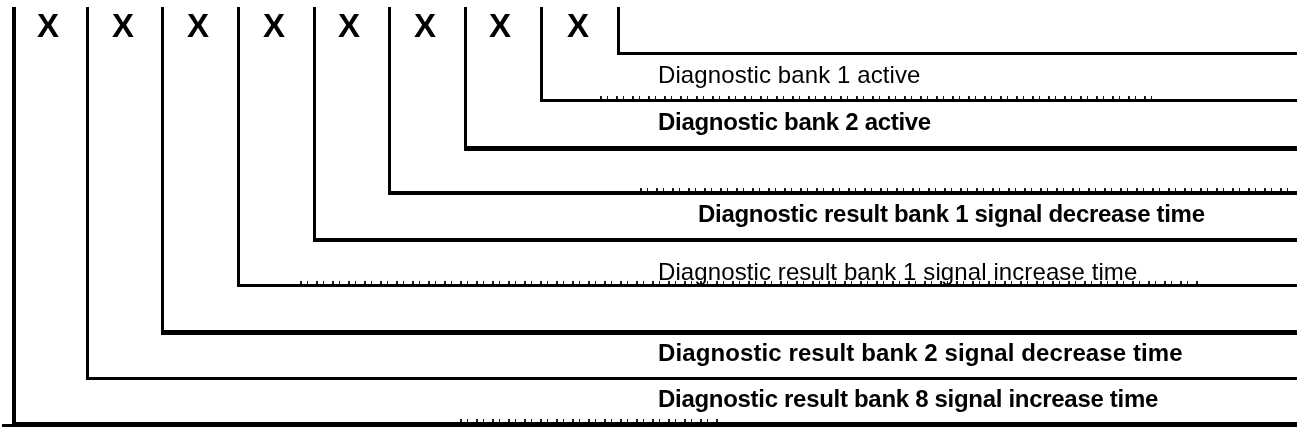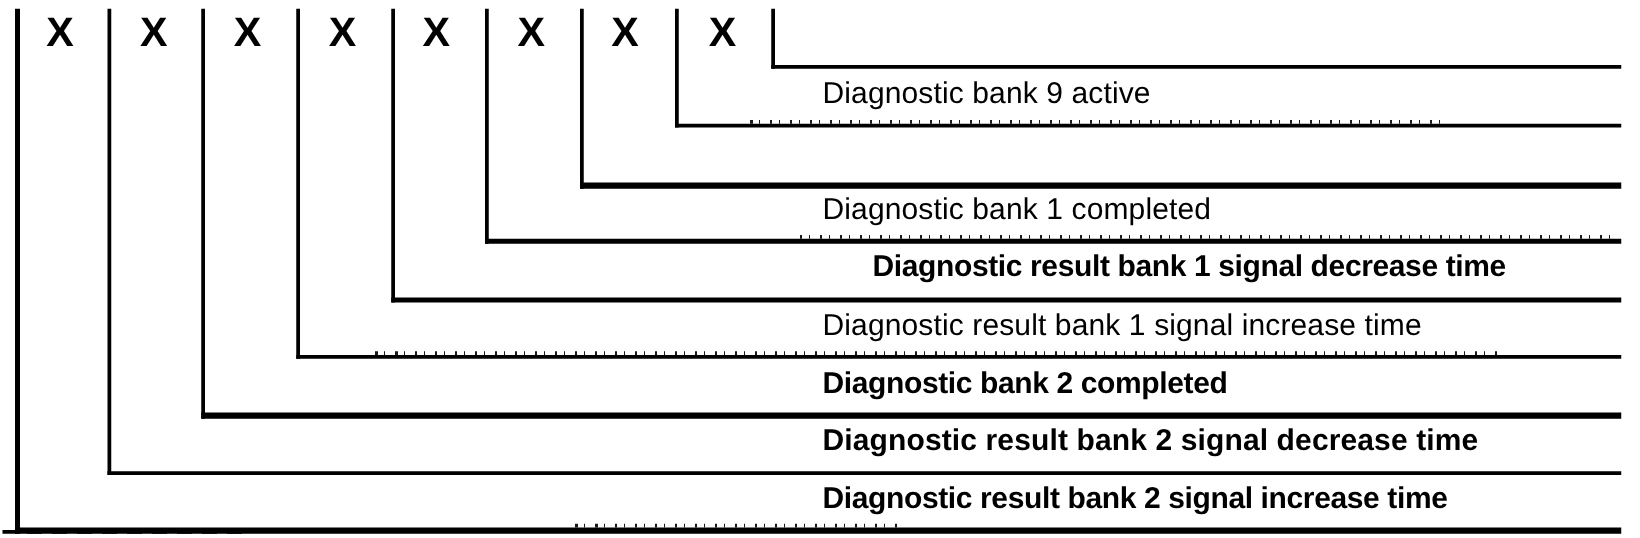--- a/index.html
+++ b/index.html
@@ -88,27 +88,26 @@
 
   <div class="bit" style="left:28px;">X</div>
   <div class="bit" style="left:103px;">X</div>
   <div class="bit" style="left:178px;">X</div>
   <div class="bit" style="left:254px;">X</div>
   <div class="bit" style="left:329px;">X</div>
   <div class="bit" style="left:405px;">X</div>
   <div class="bit" style="left:480px;">X</div>
   <div class="bit" style="left:558px;">X</div>
 
-  <div class="label" style="top:61px;">Diagnostic bank 9 active</div>
-  <div class="label" style="top:154px;">Diagnostic bank 1 completed</div>
+  <div class="label" style="top:61px;">Diagnostic bank 1 active</div>
+  <div class="label bold" style="top:108px;">Diagnostic bank 2 active</div>
   <div class="label bold" style="top:200px;margin-left:40px;">Diagnostic result bank 1 signal decrease time</div>
-  <div class="label" style="top:247px;">Diagnostic result bank 1 signal increase time</div>
-  <div class="label bold" style="top:293px;">Diagnostic bank 2 completed</div>
+  <div class="label" style="top:258px;">Diagnostic result bank 1 signal increase time</div>
   <div class="label" style="top:339px;font-weight:bold;">Diagnostic result bank 2 signal decrease time</div>
-  <div class="label bold" style="top:385px;">Diagnostic result bank 2 signal increase time</div>
+  <div class="label bold" style="top:385px;">Diagnostic result bank 8 signal increase time</div>
 
   <div class="ticks" style="left:600px; top:96px;  width:560px;"></div>
   <div class="ticks" style="left:640px; top:188px; width:655px;"></div>
   <div class="ticks" style="left:300px; top:281px; width:900px;"></div>
   <div class="ticks" style="left:460px; top:419px; width:260px;"></div>
   <div class="bottom-dashes"></div>
 
 </div>
 
 </body></html>

